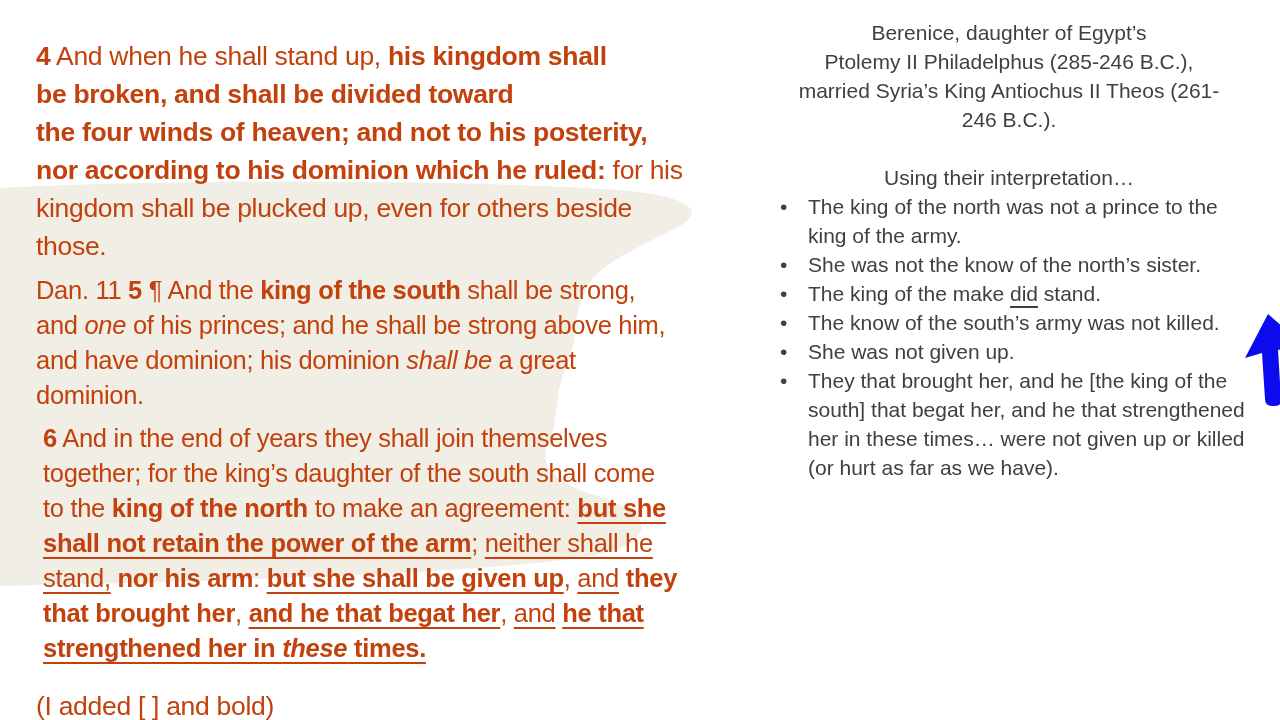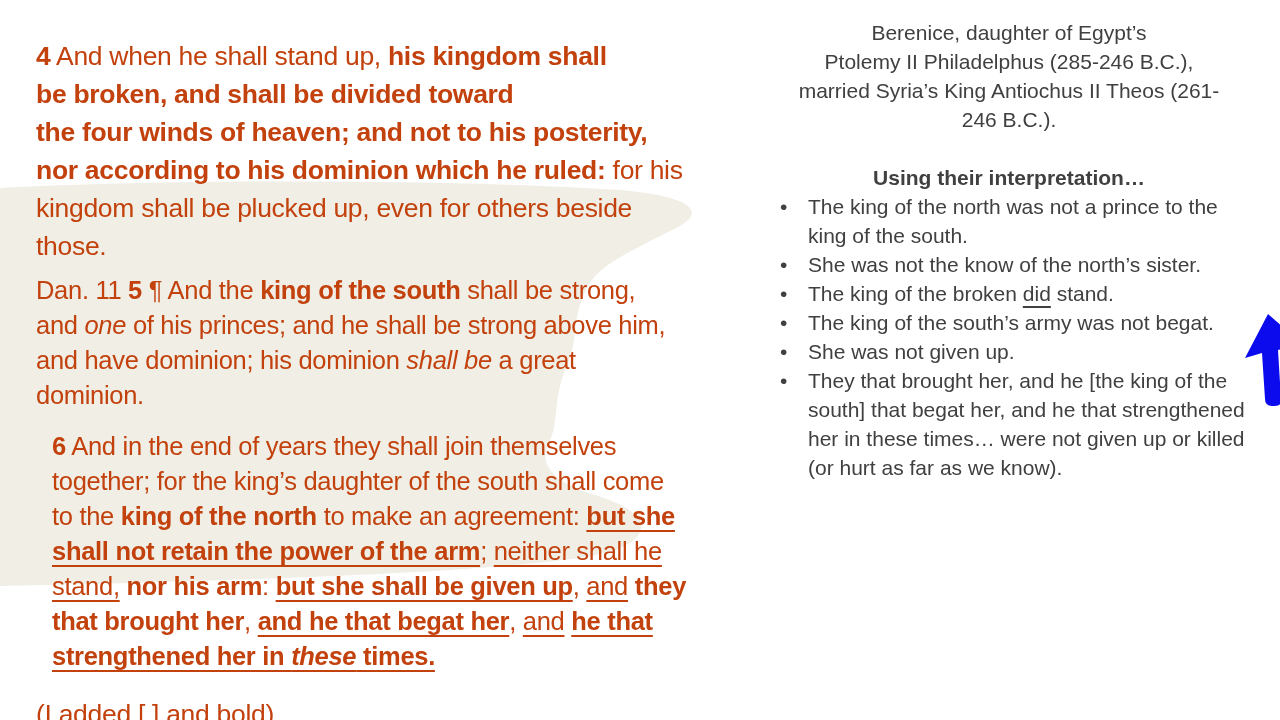--- a/index.html
+++ b/index.html
@@ -9,32 +9,32 @@
 
   
   .wash{position:absolute;left:0;top:178px;width:720px;height:412px;z-index:1;}
 
   
   .left-col{position:absolute;left:36px;top:37px;width:715px;z-index:2;
             color:#c2410c;letter-spacing:-0.3px;}
   .para{white-space:nowrap;}
   .para.p1{font-size:26.5px;line-height:38px;margin:0 0 8px 0;}
   .para.p2{font-size:25.5px;line-height:35px;margin:4px 0 8px 0;}
-  .para.p3{font-size:25.5px;line-height:35px;margin:16px;}
+  .para.p3{font-size:25.5px;line-height:35px;margin:7px;}
   .para.p4{font-size:26.5px;line-height:36px;margin:22px 0 0 0;}
   .b{font-weight:bold;}
   .i{font-style:italic;}
   .u{text-decoration:underline;text-decoration-thickness:2.4px;text-underline-offset:4.5px;}
 
   
   .right-col{position:absolute;left:758px;top:18px;width:502px;z-index:2;
              color:#404040;font-size:21px;line-height:29px;}
   .center{text-align:center;}
   .rblock{margin:0 0 29px 0;}
-  .rheading{font-weight:bold;margin:0;}
+  .rheading{font-weight:normal;margin:0;}
   ul.bullets{list-style:none;margin:0;padding:0 0 0 22px;}
   ul.bullets li{display:flex;align-items:flex-start;}
   .bullet{width:28px;flex:none;}
   .btxt{width:437px;white-space:normal;}
 
   
   .arrow{position:absolute;left:1245px;top:312px;width:56px;height:96px;z-index:3;}
 </style>
 </head>
 <body>
@@ -59,41 +59,41 @@
       <div class="para p3"><span class="b ">6</span><span class=""> And in the end of years they shall join themselves</span><br><span class="">together; for the king’s daughter of the south shall come</span><br><span class="">to the </span><span class="b ">king of the north</span><span class=""> to make an agreement: </span><span class="b u">but she</span><br><span class="b u">shall not retain the power of the arm</span><span class="">; </span><span class="u">neither shall he</span><br><span class="u">stand,</span><span class=""> </span><span class="b ">nor his arm</span><span class="">: </span><span class="b u">but she shall be given up</span><span class="">, </span><span class="u">and</span><span class=""> </span><span class="b ">they</span><br><span class="b ">that brought her</span><span class="">, </span><span class="b u">and he that begat her</span><span class="">, </span><span class="u">and</span><span class=""> </span><span class="b u">he that</span><br><span class="b u">strengthened her in </span><span class="b i u">these</span><span class="b u"> times.</span></div>
       <div class="para p4"><span class="">(I added [ ] and bold)</span></div>
     </div>
 
   <div class="right-col">
     <div class="rblock center">Berenice, daughter of Egypt’s<br>Ptolemy II Philadelphus (285-246 B.C.),<br>married Syria’s King Antiochus II Theos (261-<br>246 B.C.).</div>
     <div class="rheading center">Using their interpretation…</div>
     <ul class="bullets">
         <li>
           <span class="bullet">•</span>
-          <span class="btxt"><span class="">The king of the north was not a prince to the king of the south.</span></span>
+          <span class="btxt"><span class="">The king of the north was not a prince to the king of the army.</span></span>
         </li>
         <li>
           <span class="bullet">•</span>
           <span class="btxt"><span class="">She was not the know of the north’s sister.</span></span>
         </li>
         <li>
           <span class="bullet">•</span>
-          <span class="btxt"><span class="">The king of the broken </span><span class="u">did</span><span class=""> stand.</span></span>
+          <span class="btxt"><span class="">The king of the make </span><span class="u">did</span><span class=""> stand.</span></span>
         </li>
         <li>
           <span class="bullet">•</span>
-          <span class="btxt"><span class="">The king of the south’s army was not begat.</span></span>
+          <span class="btxt"><span class="">The know of the south’s army was not killed.</span></span>
         </li>
         <li>
           <span class="bullet">•</span>
           <span class="btxt"><span class="">She was not given up.</span></span>
         </li>
         <li>
           <span class="bullet">•</span>
-          <span class="btxt"><span class="">They that brought her, and he [the king of the south] that begat her, and he that strengthened her in these times… were not given up or killed (or hurt as far as we know).</span></span>
+          <span class="btxt"><span class="">They that brought her, and he [the king of the south] that begat her, and he that strengthened her in these times… were not given up or killed (or hurt as far as we have).</span></span>
         </li>
       </ul>
   </div>
 
   <svg class="arrow" viewBox="0 0 56 96" aria-hidden="true">
     <path d="M23 2 L0 46 L17 41 L20 87 Q20 94 27 94 L30 94 Q37 94 36 87 L33 38 L56 31 Z" fill="#0b0bee"></path>
   </svg>
 
 </div>
 

